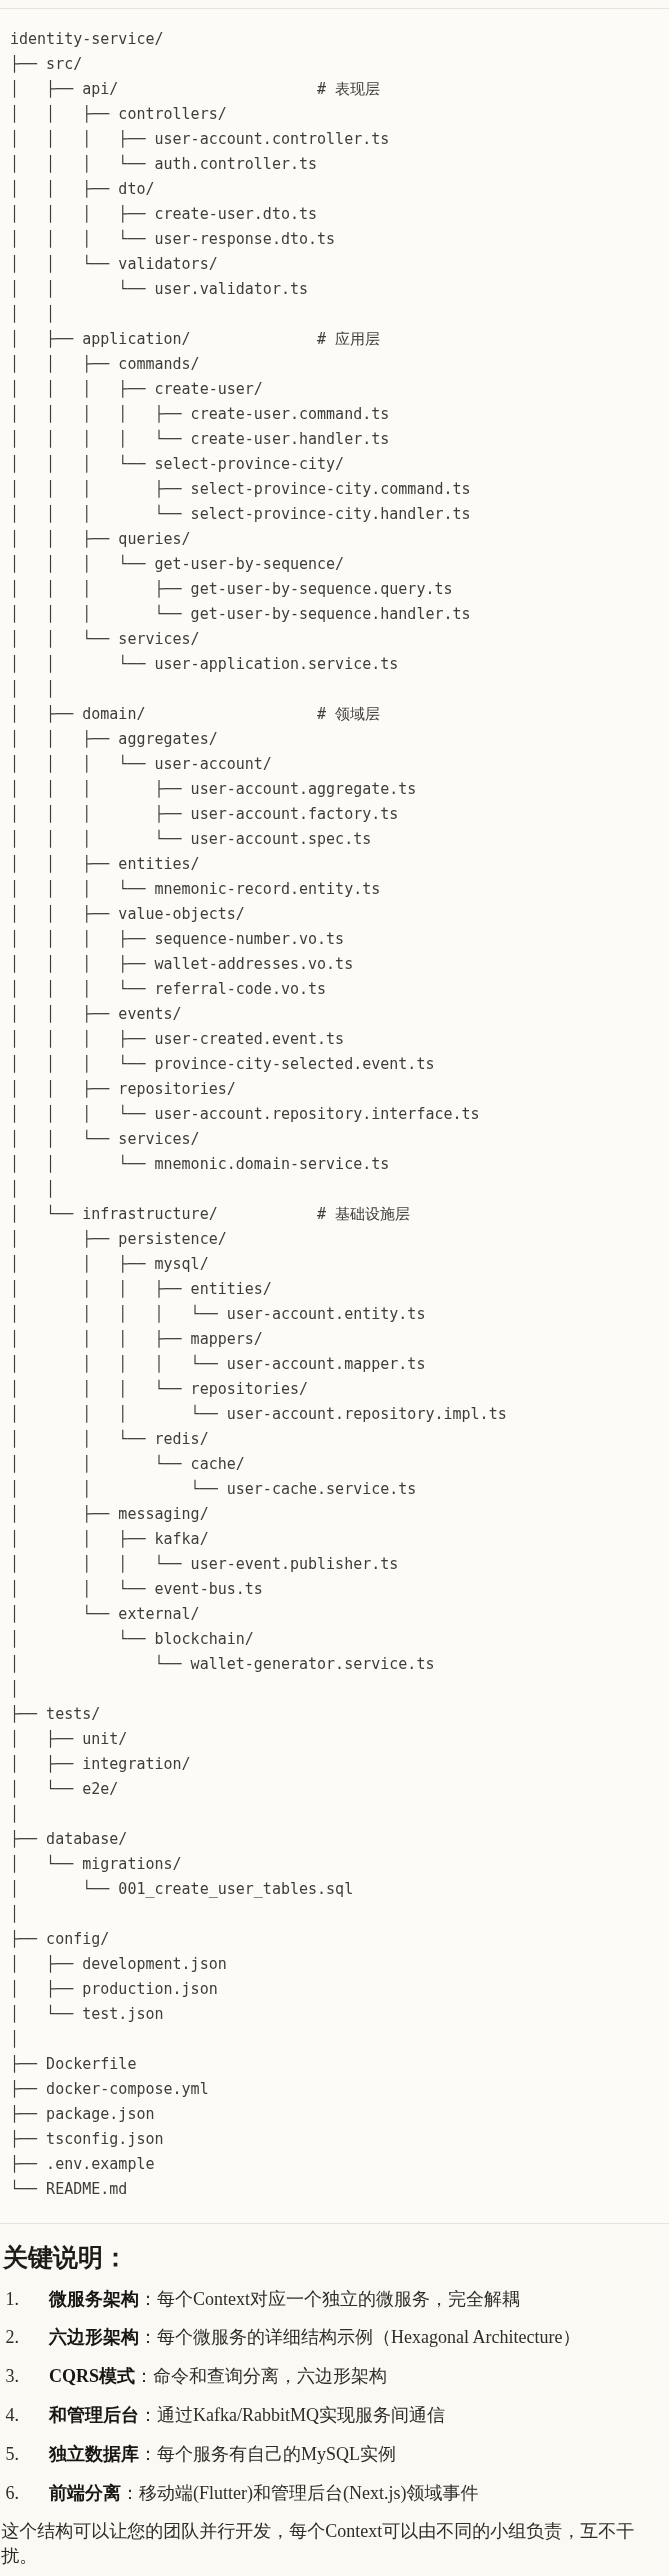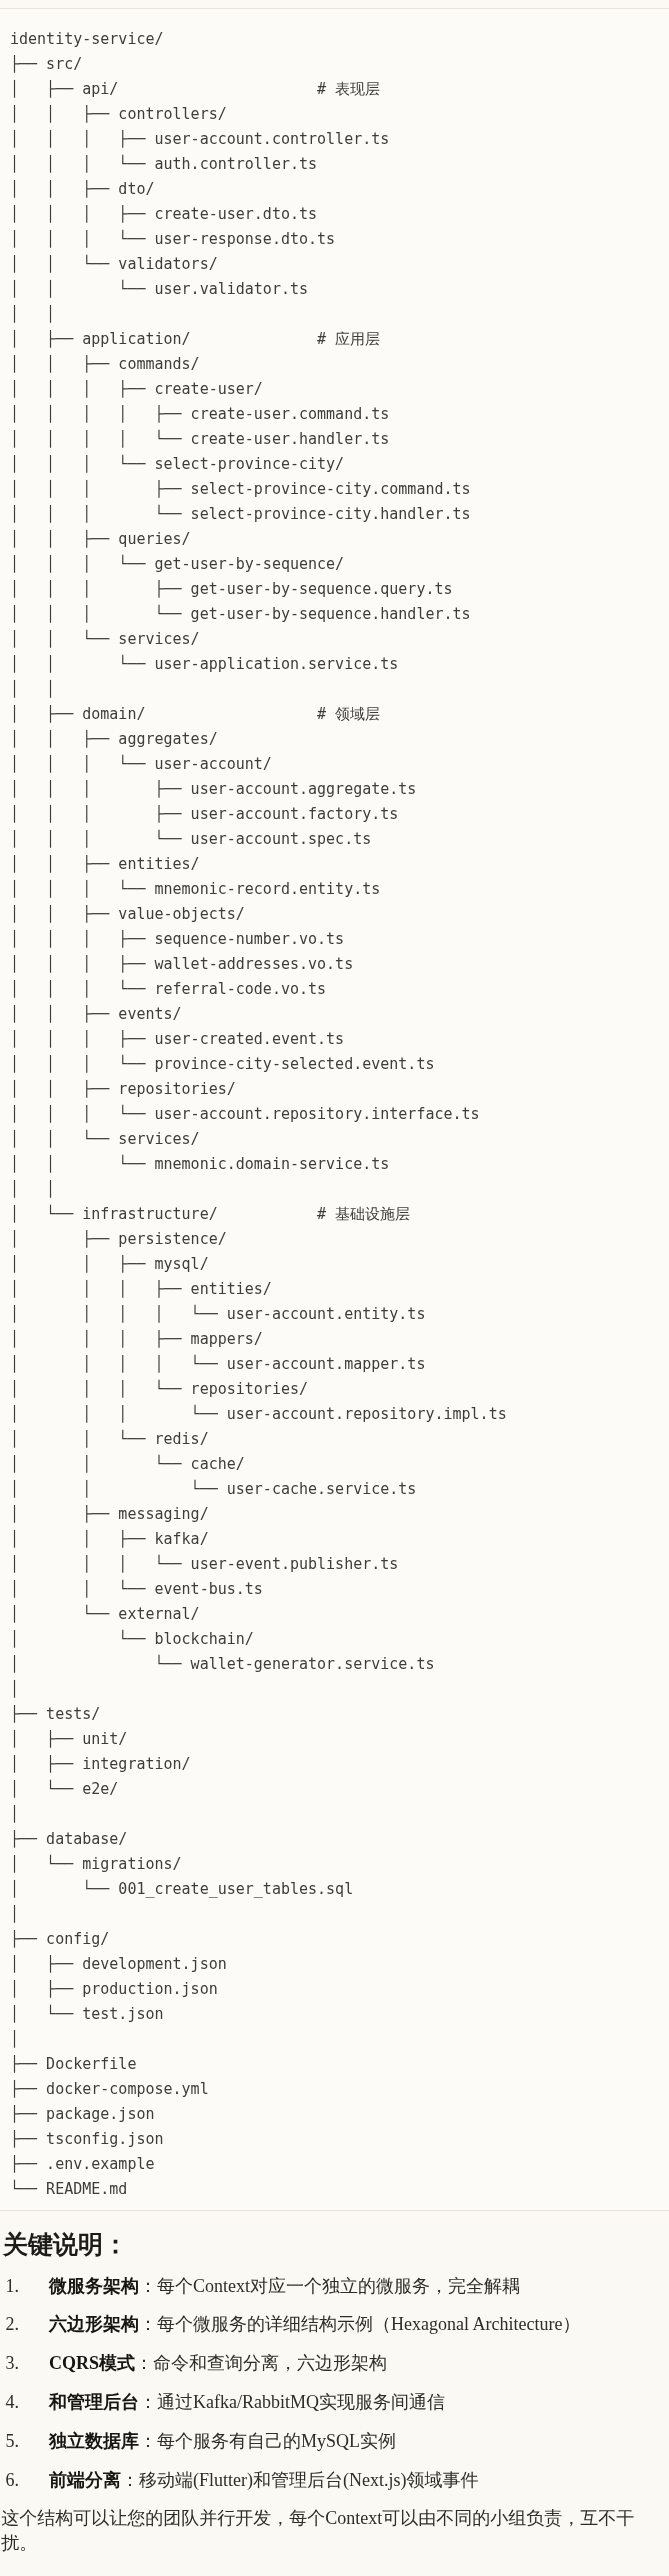--- a/index.html
+++ b/index.html
@@ -17,21 +17,21 @@
     font-size: 23px;
     line-height: 31px;
     font-weight: 700;
     color: #1f1e1b;
   }
   .codeblock {
     margin-top: 8.1px;
     background: #FCFBF7;
     border-top: 0.6px solid #E6E3DA;
     border-bottom: 0.6px solid #E6E3DA;
-    padding: 18px 10px 8px 10px;
+    padding: 18px 10px 21px 10px;
   }
   .codeblock pre {
     margin: 0;
     font-family: "DejaVu Sans Mono", monospace;
     font-size: 15px;
     line-height: 25px;
     color: #3E3E39;
     white-space: pre;
   }
   .notes-heading {

